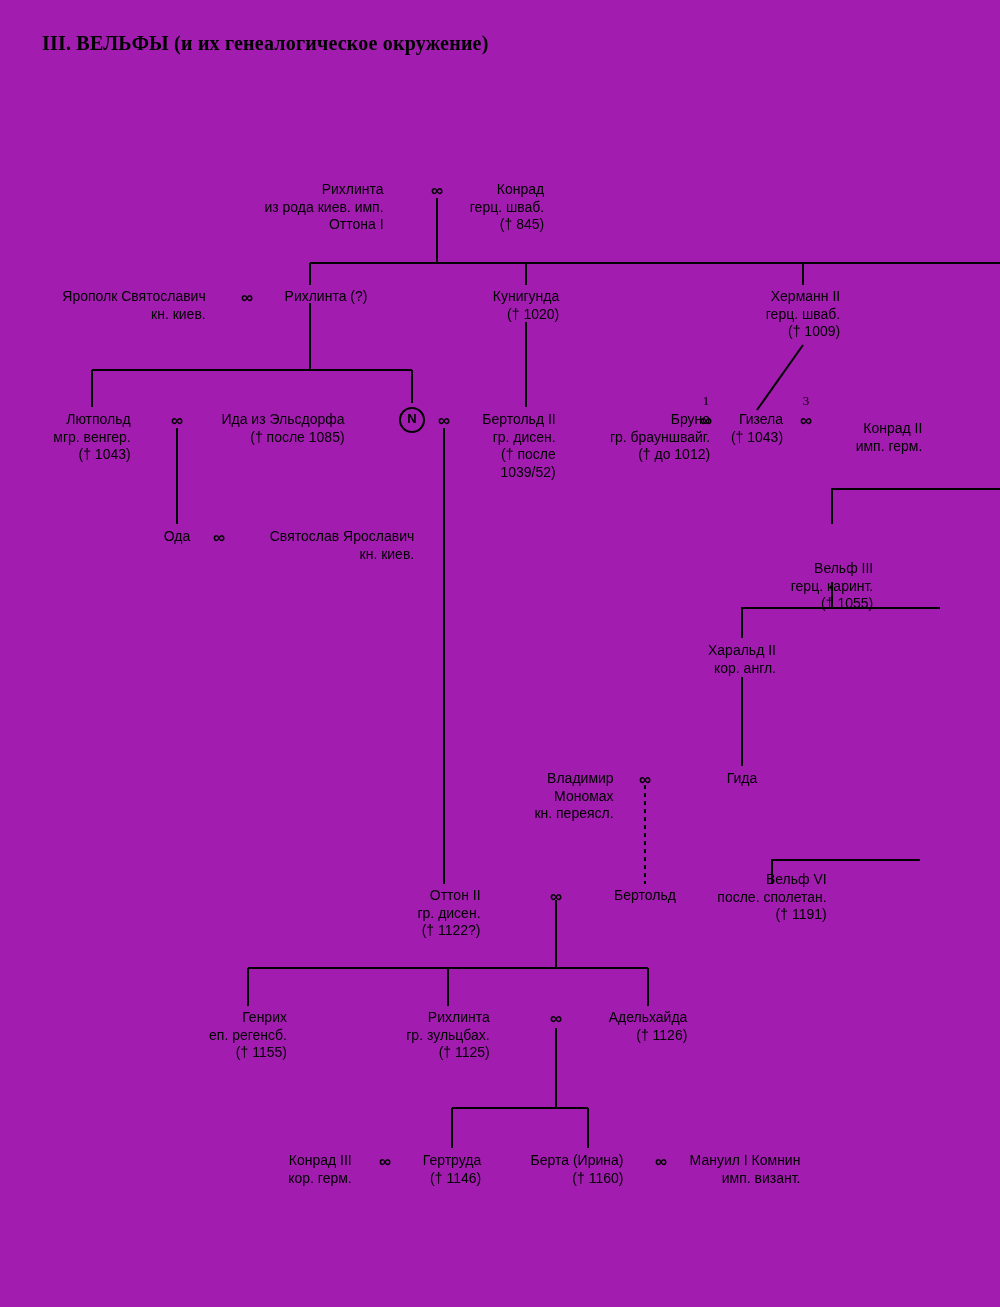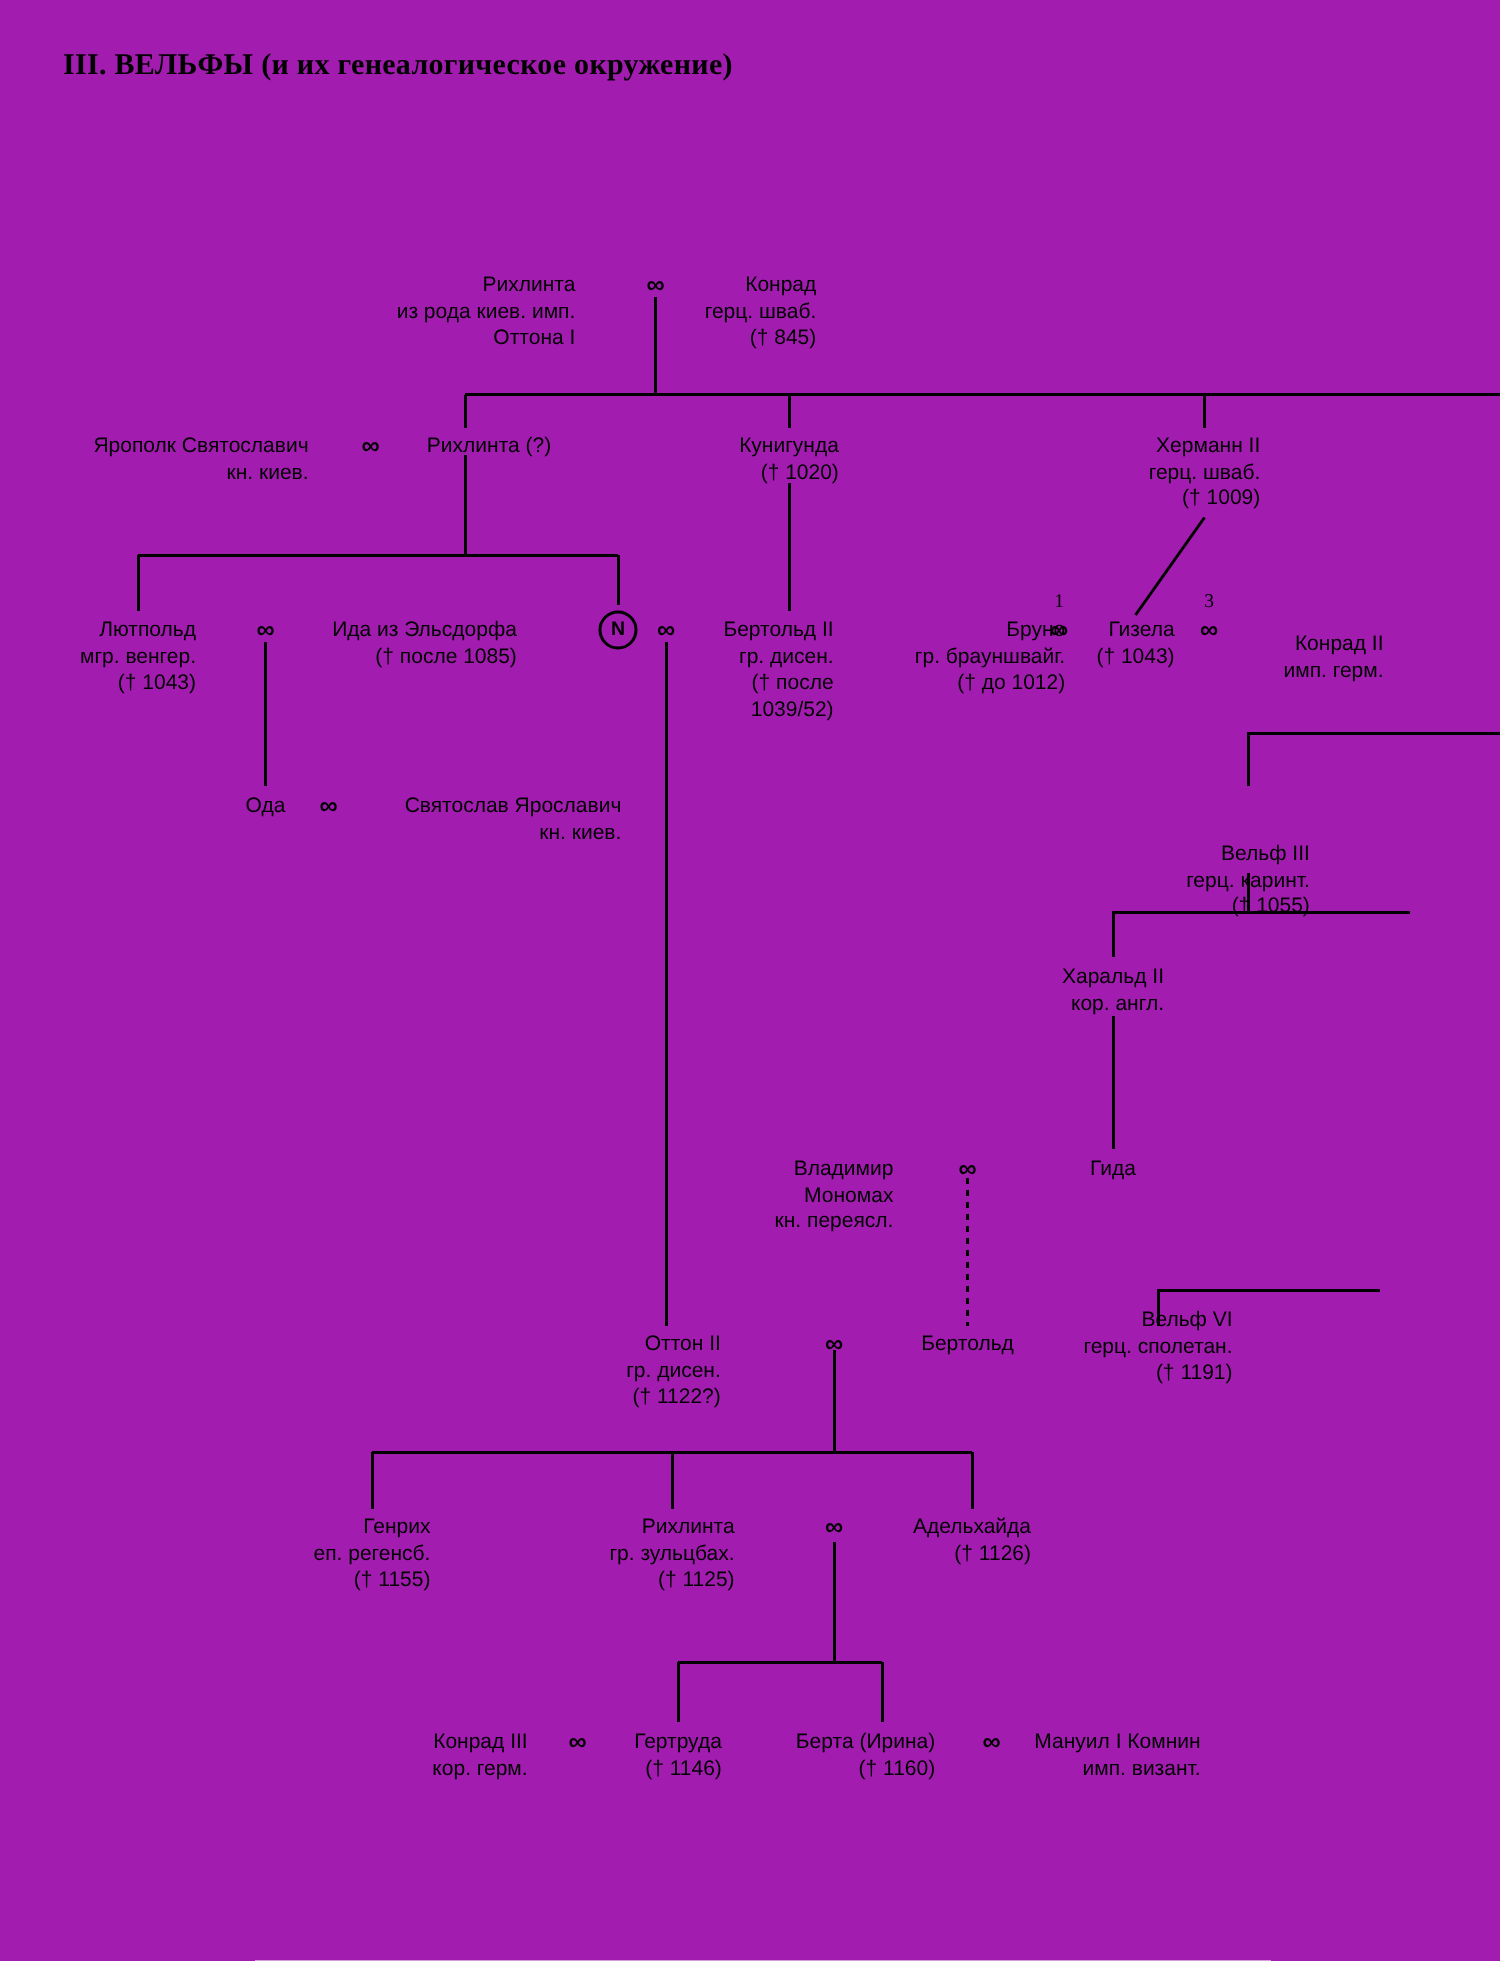--- a/index.html
+++ b/index.html
@@ -215,21 +215,21 @@
     <span class="ln">Вельф III</span>
     <span class="ln">герц. каринт.</span>
     <span class="ln">(† 1055)</span>
   </div>
 
   <div class="node" style="left:742px; top:642px;">
     <span class="ln">Харальд II</span>
     <span class="ln">кор. англ.</span>
   </div>
 
-  <div class="node" style="left:556px; top:770px;">
+  <div class="node" style="left:574px; top:770px;">
     <span class="ln">Владимир</span>
     <span class="ln">Мономах</span>
     <span class="ln">кн. переясл.</span>
   </div>
   <div class="marr" style="left:645px; top:779px;">∞</div>
   <div class="node" style="left:742px; top:770px;">
     <span class="ln">Гида</span>
   </div>
 
   <div class="node" style="left:449px; top:887px;">
@@ -237,21 +237,21 @@
     <span class="ln">гр. дисен.</span>
     <span class="ln">(† 1122?)</span>
   </div>
   <div class="marr" style="left:556px; top:896px;">∞</div>
   <div class="node" style="left:645px; top:887px;">
     <span class="ln">Бертольд</span>
   </div>
 
   <div class="node" style="left:772px; top:871px;">
     <span class="ln">Вельф VI</span>
-    <span class="ln">герц. сполетан.</span>
+    <span class="ln">после. сполетан.</span>
     <span class="ln">(† 1191)</span>
   </div>
 
   <div class="node" style="left:248px; top:1009px;">
     <span class="ln">Генрих</span>
     <span class="ln">еп. регенсб.</span>
     <span class="ln">(† 1155)</span>
   </div>
   <div class="node" style="left:448px; top:1009px;">
     <span class="ln">Рихлинта</span>

